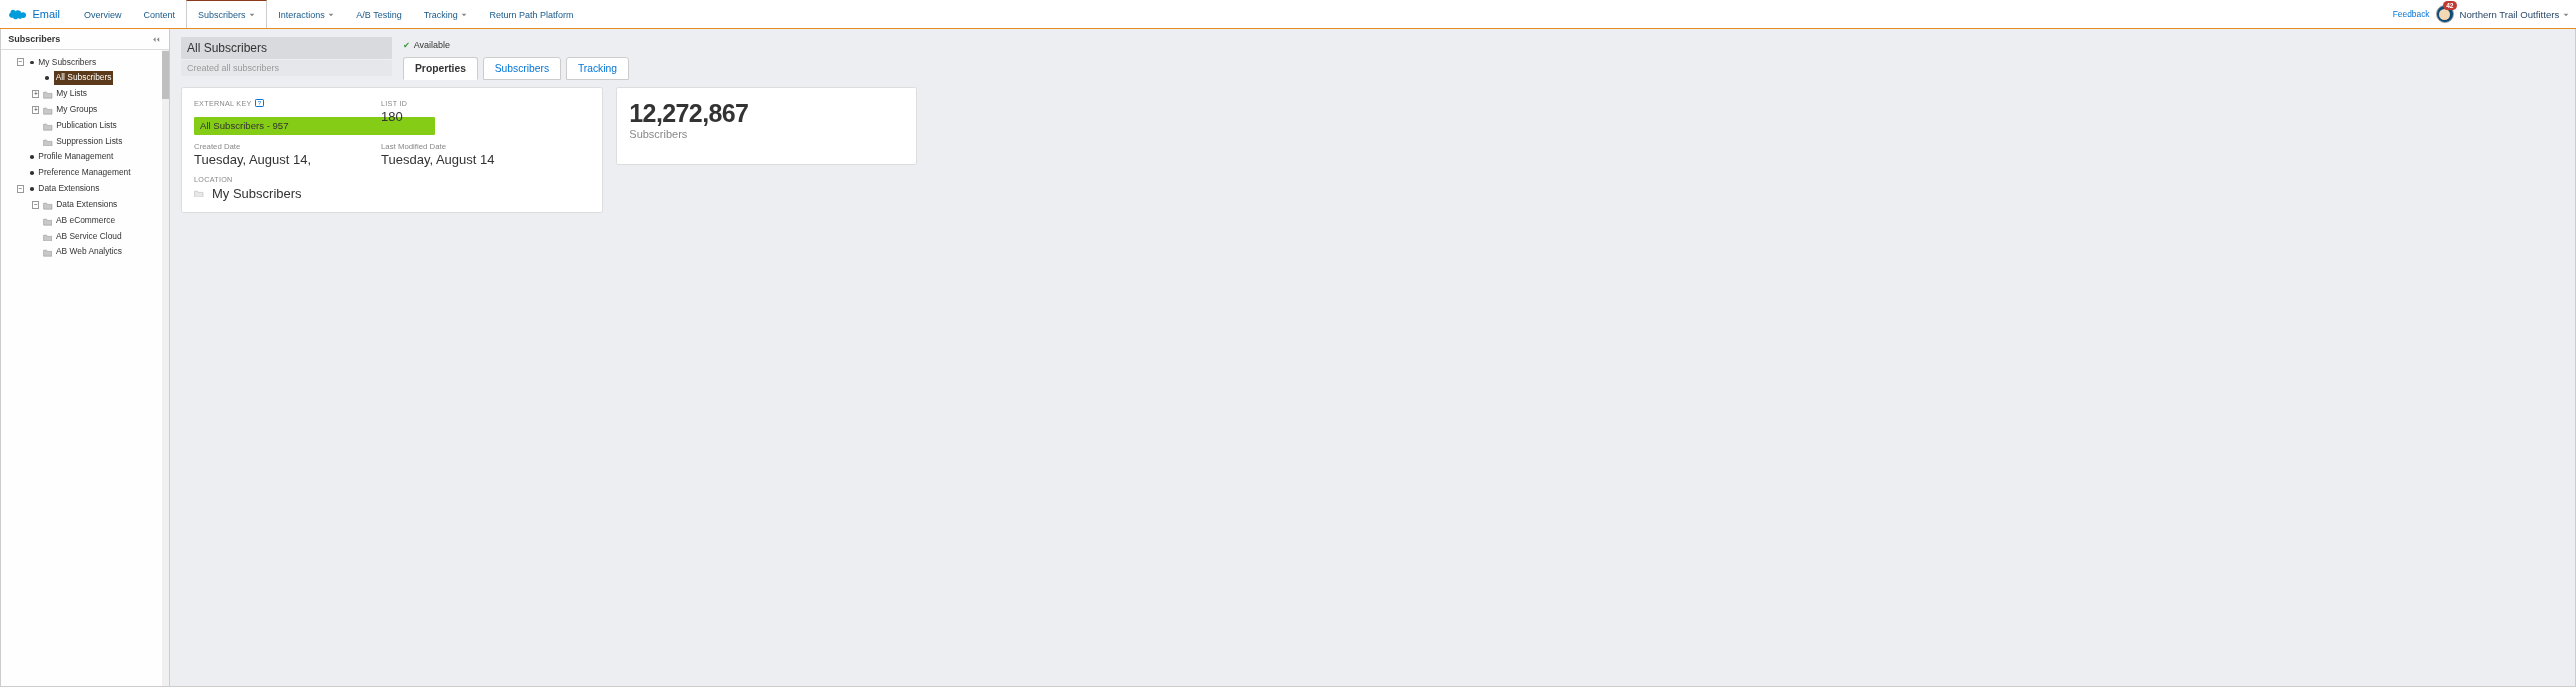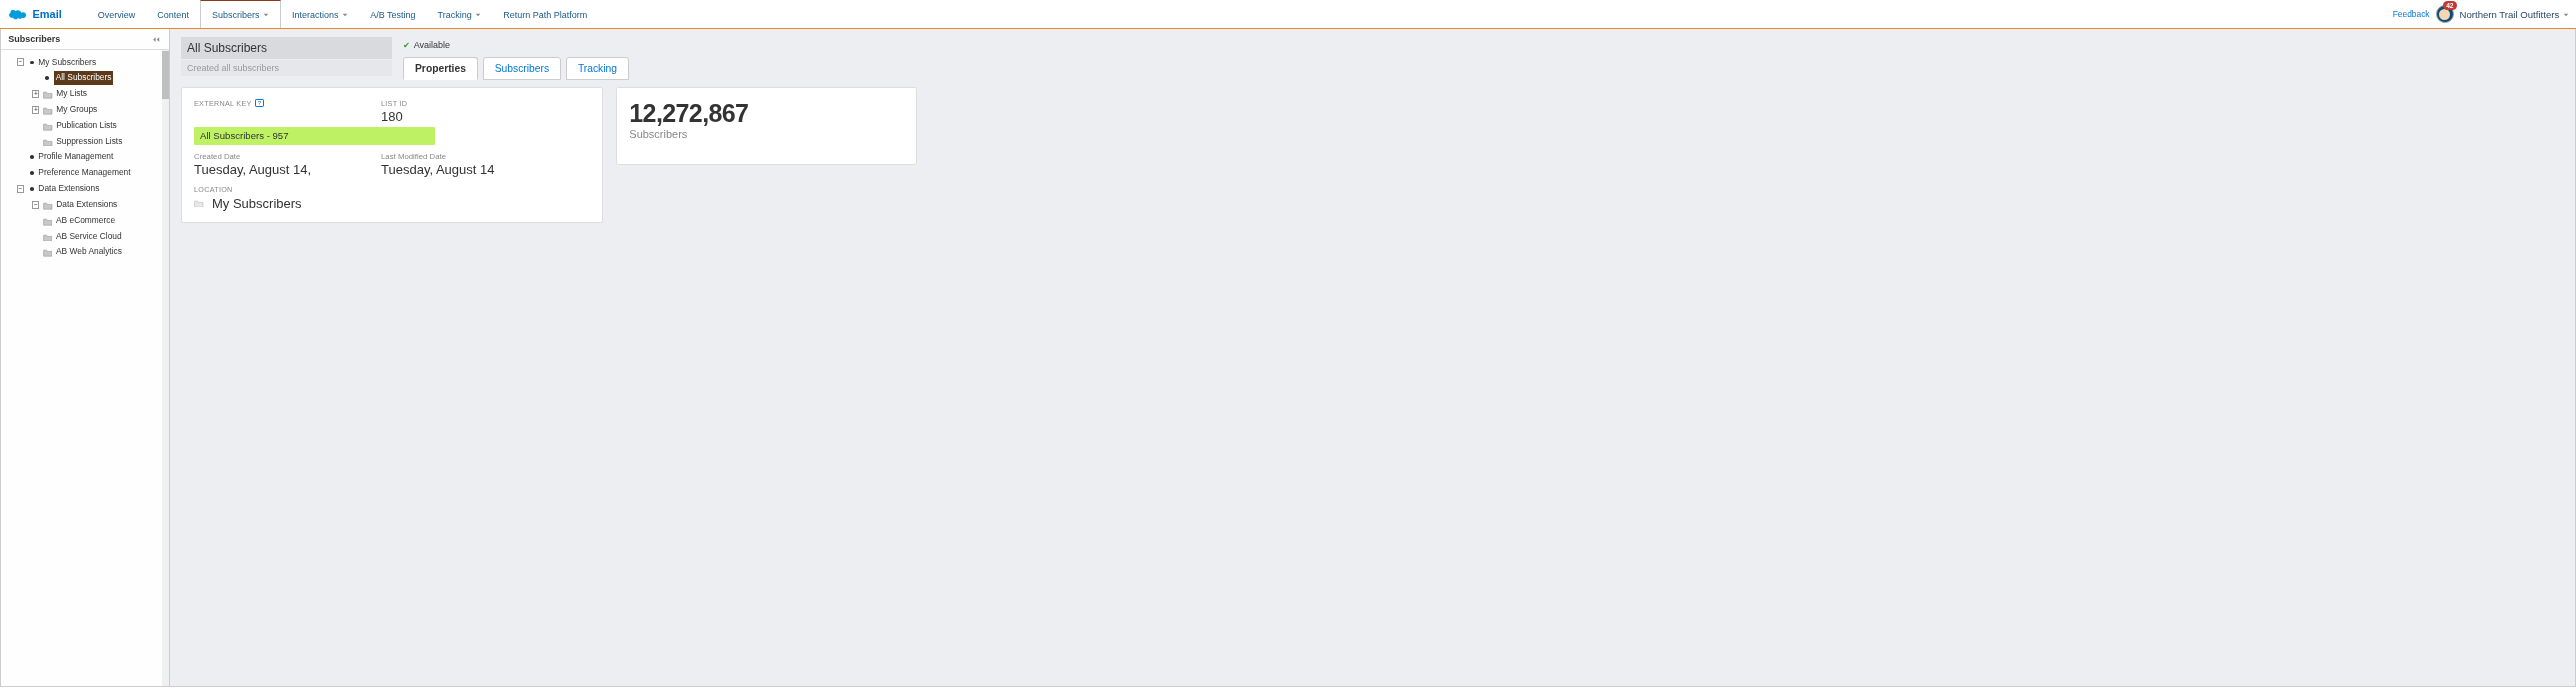--- a/index.html
+++ b/index.html
@@ -2,21 +2,21 @@
 <html style="font-size:9.6px"><head>
 <meta charset="utf-8">
 <style>
 * { box-sizing: border-box; margin: 0; padding: 0; }
 body { font-family: Arial, Helvetica, sans-serif; font-size: 8.4px; color: #333; background: #fff; }
 
 
 .topnav { display: flex; align-items: center; height: 29px; border-bottom: 1.8px solid #e88b25; padding: 0 7.2px; }
 .logo { width: 19.3px; height: 13.3px; margin-right: 6px; }
 .logo svg { width: 100%; height: 100%; }
-.app-name { color: #006ec3; font-size: 11px; margin-right: 25px; font-weight: bold; }
+.app-name { color: #006ec3; font-size: 11px; margin-right: 13px; }
 .nav-tabs { display: flex; height: 100%; align-items: stretch; flex: 1; }
 .nav-tab { display: flex; align-items: center; padding: 0 11px; color: #1a5a8a; font-size: 9px; cursor: pointer; border-top: 1.8px solid transparent; }
 .nav-tab.active { border-top: 1.8px solid #8a3a1a; border-left: 0.6px solid #ccc; border-right: 0.6px solid #ccc; background: #fff; position: relative; }
 .nav-tab .caret { margin-left: 3.6px; }
 .nav-right { display: flex; align-items: center; gap: 6px; }
 .feedback { color: #0275d8; font-size: 8.4px; }
 .avatar-wrap { position: relative; }
 .avatar { width: 18px; height: 18px; border-radius: 50%; background: linear-gradient(#0d4b7a,#0d4b7a); border: 1.2px solid #999; display:flex; align-items:center; justify-content:center; overflow:hidden;}
 .avatar-face { width: 11px; height: 11px; border-radius:50%; background:#f4d8b3; position:relative;}
 .badge { position: absolute; top: -3.6px; right: -3.6px; background: #c23934; color: #fff; border-radius: 6px; font-size: 6.6px; font-weight: bold; padding: 0.6px 3.6px; }
@@ -55,21 +55,21 @@
 .ctab { background: #fff; border: 0.6px solid #ccc; border-radius: 3px 3px 0 0; padding: 4.8px 11px; font-size: 10.3px; color: #0275d8; cursor: pointer; }
 .ctab.active { color: #333; border-bottom-color:#fff;font-weight:bold;}
 .panels-row { display: flex; gap: 13.3px; margin-top: 7.2px; align-items:flex-start;}
 .panel { background: #fff; border: 0.6px solid #ddd; border-radius: 2.4px; padding: 11px 12px; }
 .panel-props { flex: 0 0 422px; }
 .panel-stats { flex: 0 0 301px; min-height:78px;}
 .prop-grid { display: grid; grid-template-columns: 169px 1fr; row-gap: 7.2px; column-gap: 18px; }
 .prop-label-row { display:flex; align-items:center; gap:3.6px;}
 .prop-label { font-size: 7.2px; color: #888; letter-spacing: 0.3px; text-transform: uppercase; }
 .help-icon { width:8.4px; height:8.4px; border:0.6px solid #0275d8; color:#0275d8; font-size:6px; display:inline-flex; align-items:center; justify-content:center; border-radius:1.2px;}
-.prop-input { background: #bef264; padding: 3.6px 6px; font-size: 9.6px; border-radius: 1.2px; margin-top:19px; width: 241px;}
+.prop-input { background: #84cc16; padding: 3.6px 6px; font-size: 9.6px; border-radius: 1.2px; margin-top:9px; width: 241px;}
 .prop-value { font-size: 13px; color: #333; margin-top:1.2px;}
 .prop-date-label { font-size: 7.8px; color: #888; }
 .full-span { grid-column: 1 / 3; }
 .stat-number { font-size: 25px; font-weight: bold; color: #333; letter-spacing:-0.6px;}
 .stat-label { font-size: 11px; color: #888; }
 .loc-row { display:flex; align-items:center; gap:4.8px; margin-top:2.4px;}
 </style>
 </head>
 <body>
 

